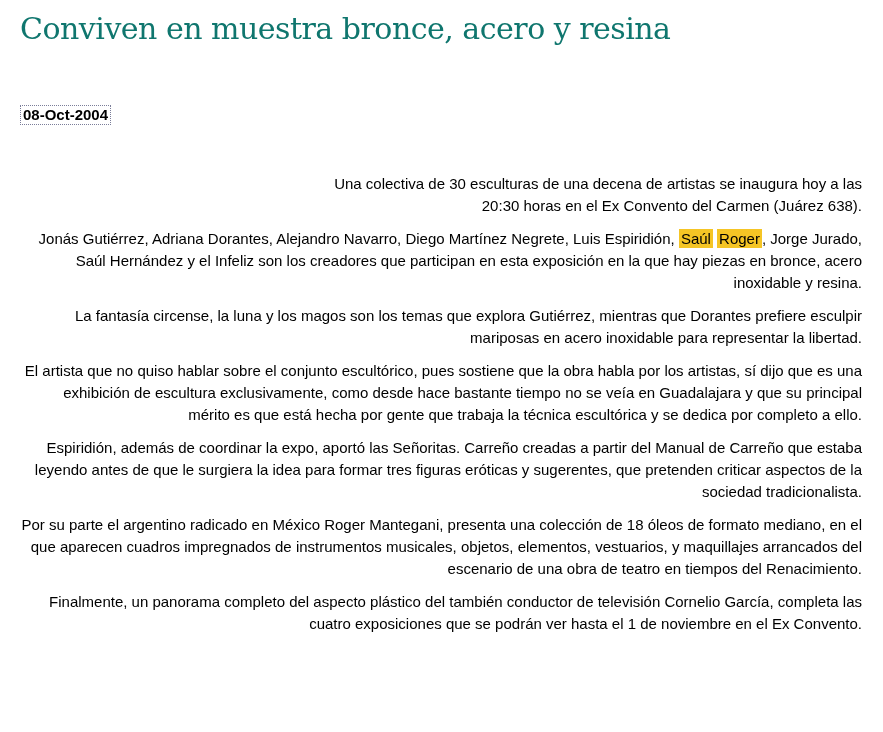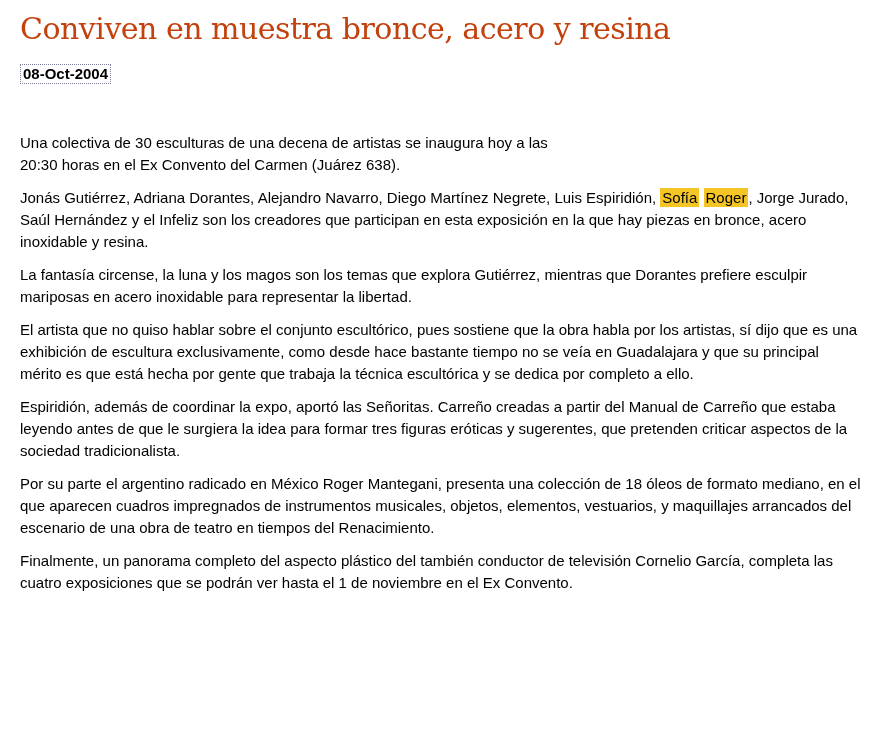--- a/index.html
+++ b/index.html
@@ -17,25 +17,25 @@
   .page {
     padding: 13px 21px 0 20px;
   }
   h1.article-title {
     margin: 0;
     font-family: "DejaVu Serif", "Liberation Serif", serif;
     font-weight: normal;
     font-size: 30px;
     line-height: 32px;
     letter-spacing: -0.5px;
-    color: #c2410c;
+    color: #0f766e;
   }
   .article-date {
     display: inline-block;
-    margin-top: 21px;
+    margin-top: 62px;
     margin-left: 2px;
     font-size: 15px;
     font-weight: bold;
     line-height: 16px;
     outline: 1px dotted #7a7d99;
     outline-offset: 1px;
     padding: 0 1px;
   }
   .article-byline {
     margin-top: 23px;
@@ -43,38 +43,39 @@
     line-height: 17px;
   }
   .article-body {
     margin-top: 49px;
   }
   .article-body p {
     margin: 0 0 11px 0;
     font-size: 15px;
     line-height: 22px;
     max-width: 842px;
+    text-align: right;
   }
   mark.hl {
     background: var(--hl-color, #f5c525);
     color: #000;
     padding: 1px 2px;
   }
 </style>
 </head>
 <body>
 
 <div class="page">
   <h1 class="article-title">Conviven en muestra bronce, acero y resina</h1>
 
   <div class="article-date">08-Oct-2004</div>
 
 
   <div class="article-body">
       <p>Una colectiva de 30 esculturas de una decena de artistas se inaugura hoy a las<br>20:30 horas en el Ex Convento del Carmen (Juárez 638).</p>
-      <p>Jonás Gutiérrez, Adriana Dorantes, Alejandro Navarro, Diego Martínez Negrete, Luis Espiridión, <mark class="hl">Sofía</mark> <mark class="hl">Roger</mark>, Jorge Jurado, Saúl Hernández y el Infeliz son los creadores que participan en esta exposición en la que hay piezas en bronce, acero inoxidable y resina.</p>
+      <p>Jonás Gutiérrez, Adriana Dorantes, Alejandro Navarro, Diego Martínez Negrete, Luis Espiridión, <mark class="hl">Saúl</mark> <mark class="hl">Roger</mark>, Jorge Jurado, Saúl Hernández y el Infeliz son los creadores que participan en esta exposición en la que hay piezas en bronce, acero inoxidable y resina.</p>
       <p>La fantasía circense, la luna y los magos son los temas que explora Gutiérrez, mientras que Dorantes prefiere esculpir mariposas en acero inoxidable para representar la libertad.</p>
       <p>El artista que no quiso hablar sobre el conjunto escultórico, pues sostiene que la obra habla por los artistas, sí dijo que es una exhibición de escultura exclusivamente, como desde hace bastante tiempo no se veía en Guadalajara y que su principal mérito es que está hecha por gente que trabaja la técnica escultórica y se dedica por completo a ello.</p>
       <p>Espiridión, además de coordinar la expo, aportó las Señoritas. Carreño creadas a partir del Manual de Carreño que estaba leyendo antes de que le surgiera la idea para formar tres figuras eróticas y sugerentes, que pretenden criticar aspectos de la sociedad tradicionalista.</p>
       <p>Por su parte el argentino radicado en México Roger Mantegani, presenta una colección de 18 óleos de formato mediano, en el que aparecen cuadros impregnados de instrumentos musicales, objetos, elementos, vestuarios, y maquillajes arrancados del escenario de una obra de teatro en tiempos del Renacimiento.</p>
       <p>Finalmente, un panorama completo del aspecto plástico del también conductor de televisión Cornelio García, completa las cuatro exposiciones que se podrán ver hasta el 1 de noviembre en el Ex Convento.</p>
     </div>
 </div>
 
 </body></html>

